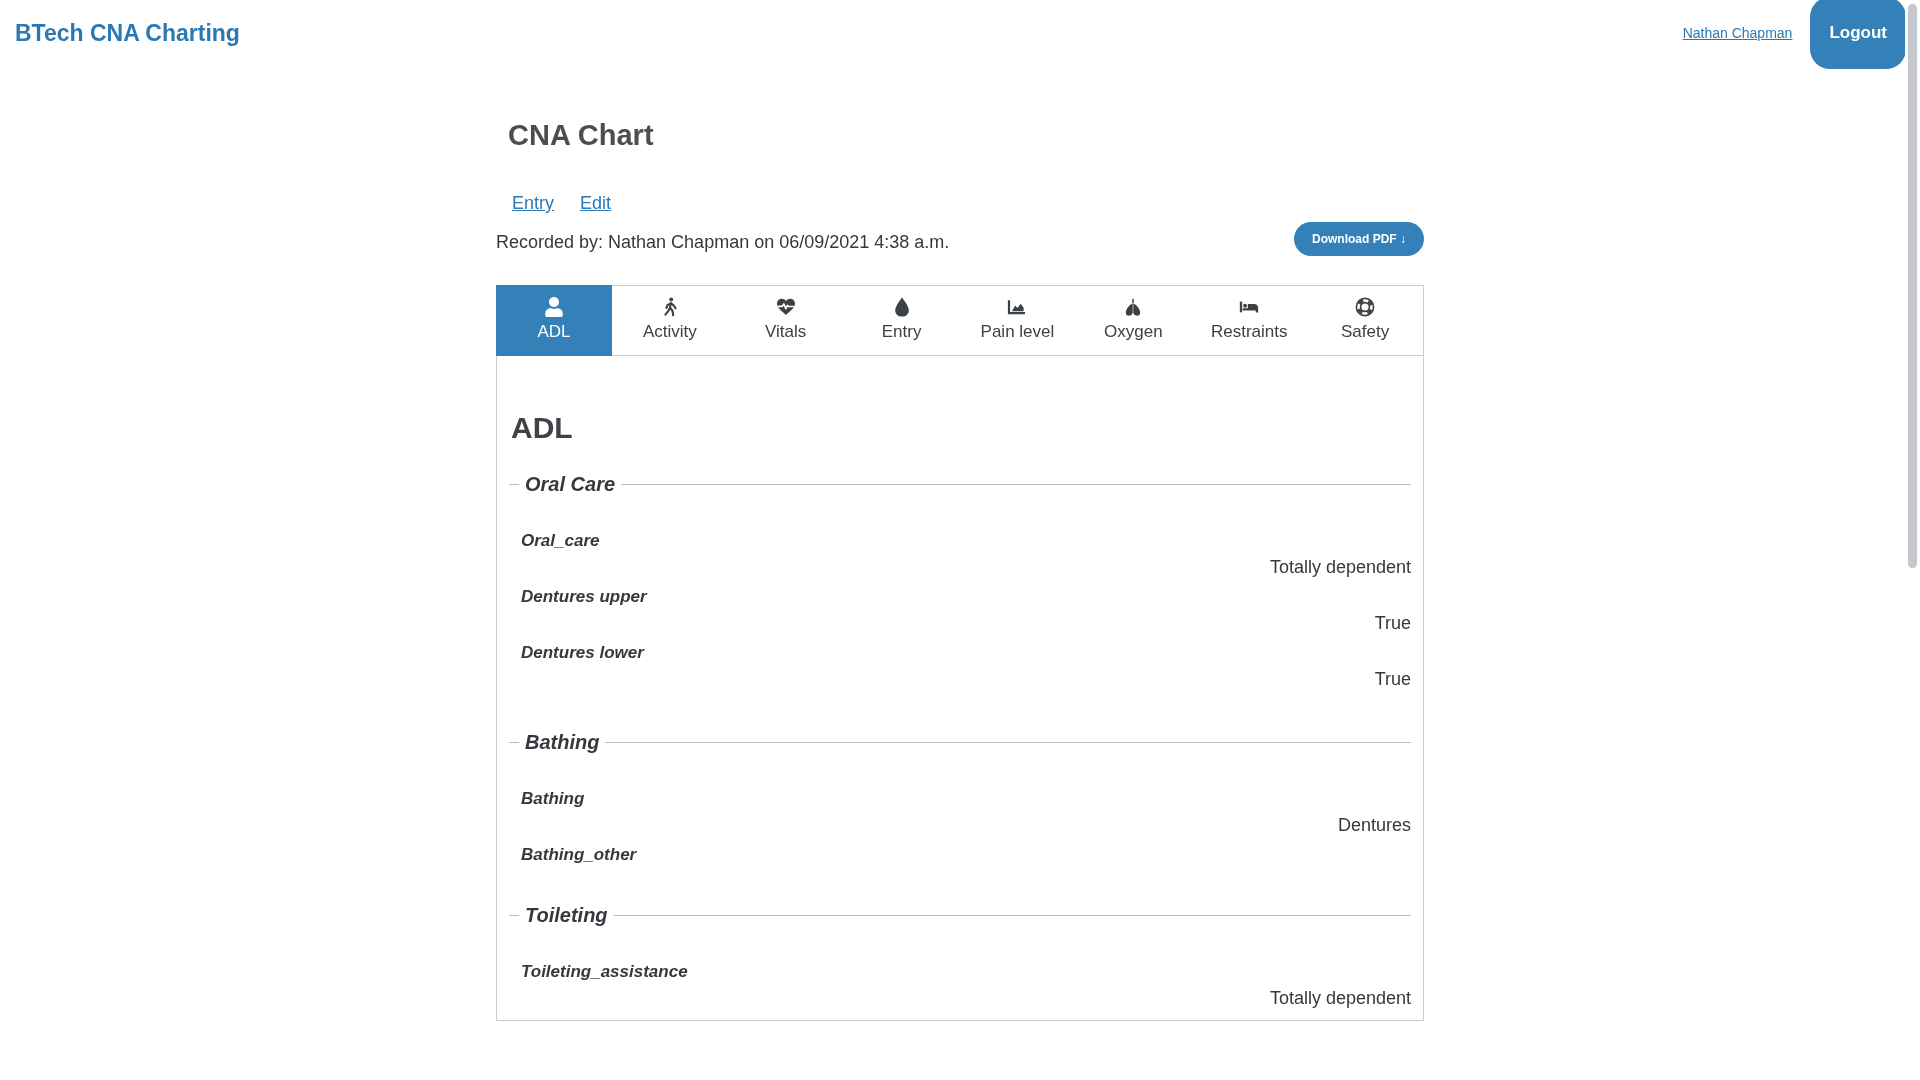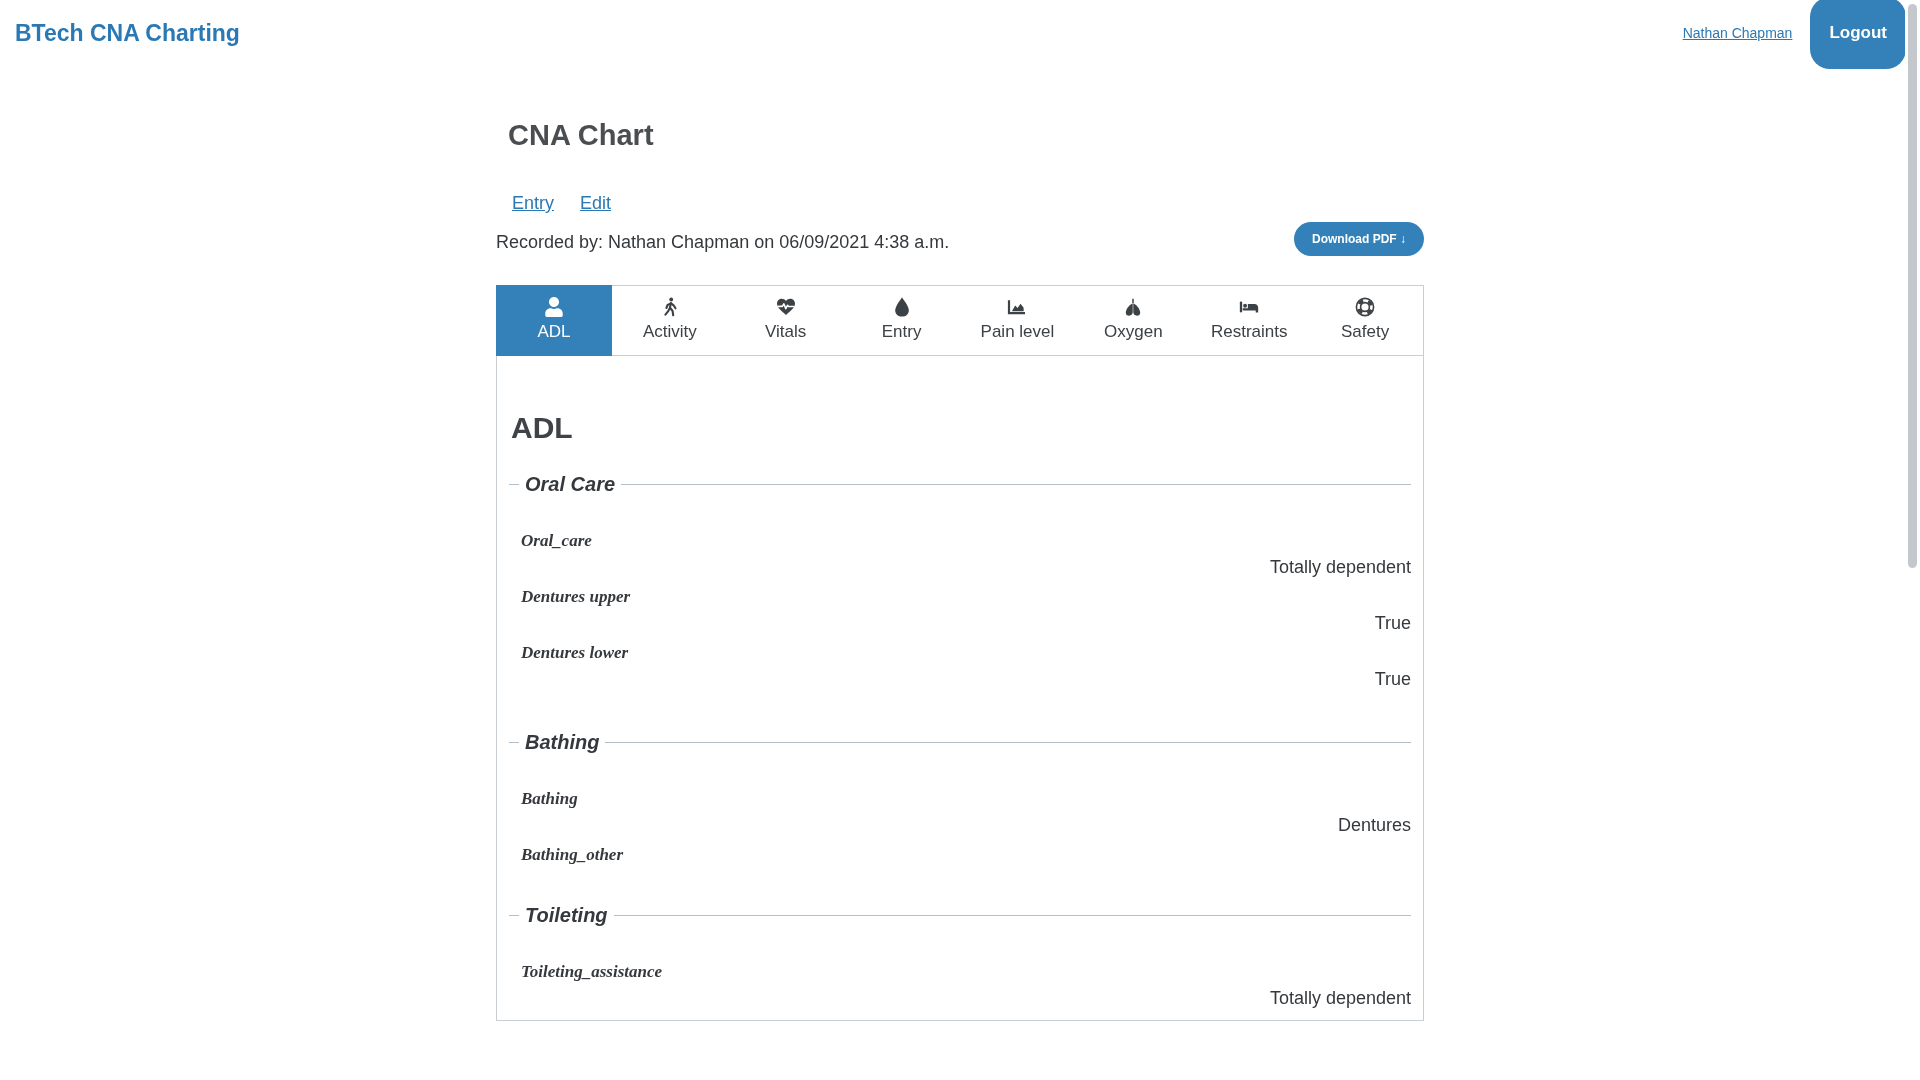--- a/index.html
+++ b/index.html
@@ -56,21 +56,21 @@
   }
   .panel-heading{font-size:30px;line-height:36px;font-weight:700;color:#3f4347;margin:14px 0 0 2px;}
   .section{margin-top:26px;}
   .section-legend{
     display:flex;align-items:center;font-size:20px;line-height:24px;
     font-weight:700;font-style:italic;color:var(--text);
   }
   .section-legend::before{content:"";width:10px;height:1px;background:var(--legend-line);margin-right:6px;flex:0 0 auto;}
   .section-legend::after{content:"";flex:1 1 auto;height:1px;background:var(--legend-line);margin-left:6px;}
   .fields{padding:26px 0 6px 12px;}
-  .field-label{font-size:17px;line-height:21px;font-weight:700;font-style:italic;color:var(--text);margin:8px 0 6px;font-family:Liberation Serif, serif;}
+  .field-label{font-size:17px;line-height:21px;font-weight:700;font-style:italic;color:var(--text);margin:8px 0 6px;}
   .field-value{font-size:18px;line-height:21px;color:var(--text);margin:0 0 8px 40px;text-align:right;}
   
   .scrollbar-track{position:fixed;top:0;right:0;width:15px;height:1080px;background:#fff;}
   .scrollbar-thumb{position:fixed;top:4px;right:3px;width:9px;height:564px;border-radius:5px;background:var(--scrollbar);}
 </style>
 </head>
 <body>
 
 <header class="app-header">
   <a class="brand">BTech CNA Charting</a>

